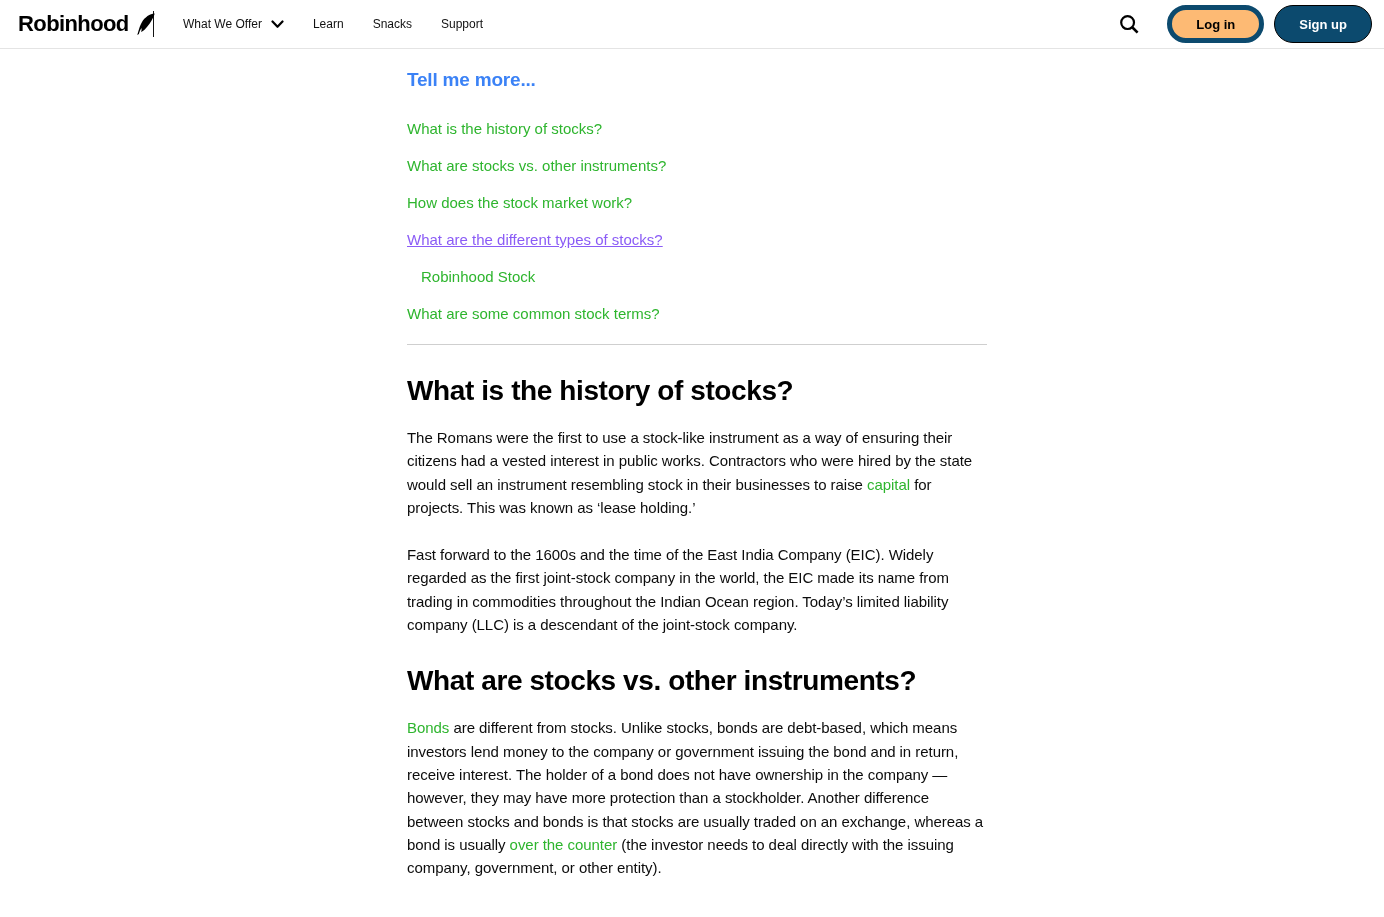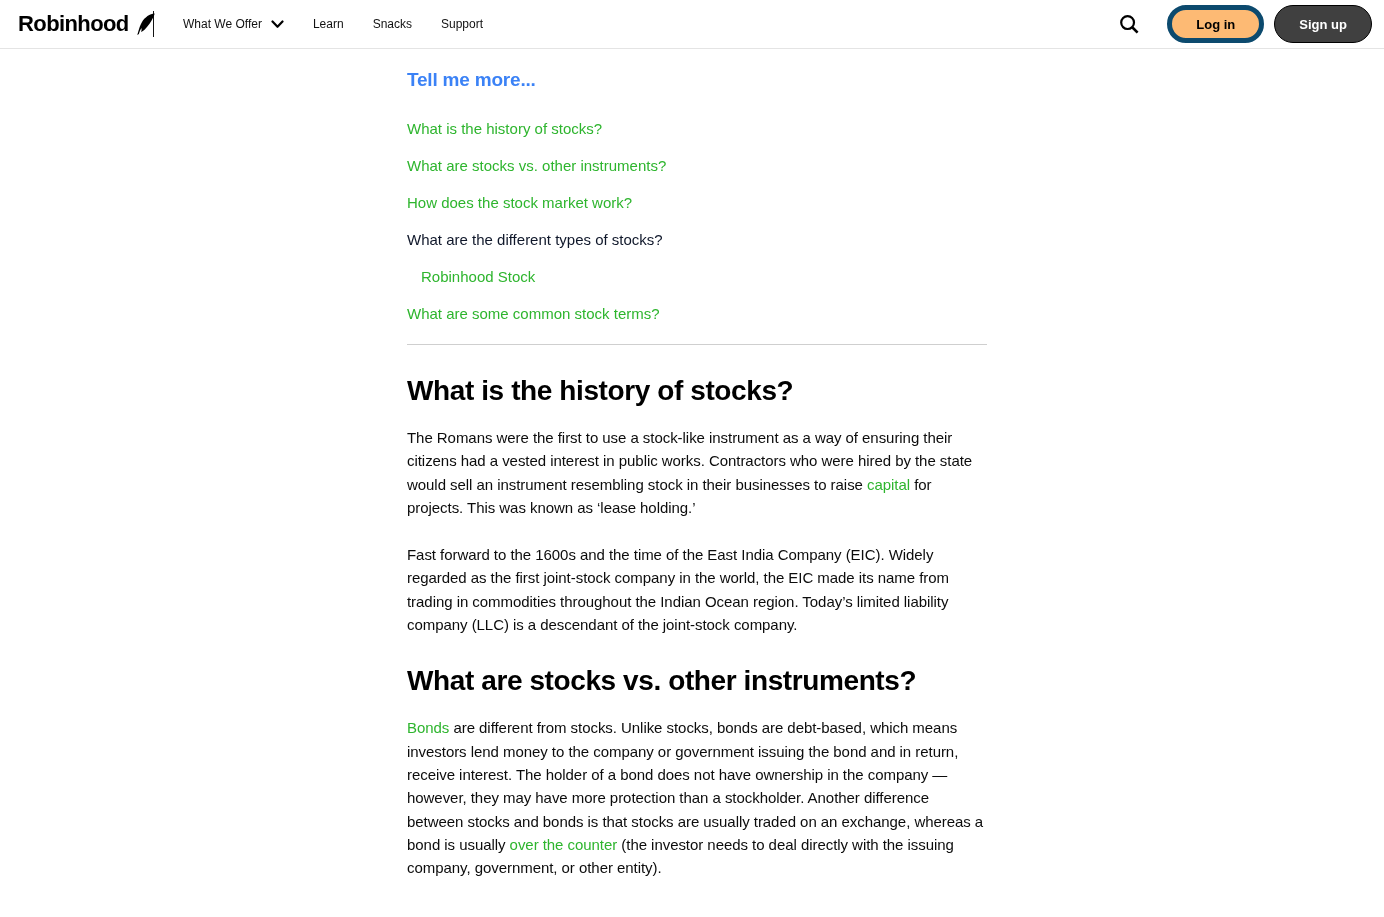--- a/index.html
+++ b/index.html
@@ -51,21 +51,21 @@
   .btn {
     height: 38px; padding: 0 24px;
     border-radius: 20px;
     font-family: "Liberation Sans", sans-serif;
     font-size: 13px; font-weight: bold;
     display: flex; align-items: center; justify-content: center;
     cursor: pointer; white-space: nowrap;
   }
   .btn + .btn { margin-left: 10px; }
   .btn-outline { background: #fdba74; color: #000; border: 5px solid #0c4a6e; }
-  .btn-solid  { background: #404040; color: #fff; border: 1px solid #000; }
+  .btn-solid  { background: #0c4a6e; color: #fff; border: 1px solid #000; }
 
   
   .main {
     margin-left: 407px;
     width: 580px;
     padding-top: 19px;
   }
   .toc-title {
     font-size: 19px; font-weight: bold; letter-spacing: -0.2px;
     line-height: 24px; color: #3b82f6;
@@ -139,21 +139,21 @@
     <button class="btn btn-solid">Sign up</button>
   </div>
 </header>
 
 <main class="main">
   <h3 class="toc-title">Tell me more...</h3>
   <div id="toc-links">
       <a class="toc-link" style="color: rgb(46, 181, 46);">What is the history of stocks?</a>
       <a class="toc-link" style="color: rgb(46, 181, 46);">What are stocks vs. other instruments?</a>
       <a class="toc-link" style="color: rgb(46, 181, 46);">How does the stock market work?</a>
-      <a class="toc-link" style="color: #0f172a;">What are the different types of stocks?</a>
+      <a class="toc-link" style="color: #8b5cf6; text-decoration: underline;">What are the different types of stocks?</a>
       <a class="toc-link indent-1" style="color: rgb(46, 181, 46);">Robinhood Stock</a>
       <a class="toc-link" style="color: rgb(46, 181, 46);">What are some common stock terms?</a>
     </div>
   <hr class="divider">
   <div id="sections">
       <h2 class="section-heading">What is the history of stocks?</h2>
       <p class="para"><span>The Romans were the first to use a stock-like instrument as a way of ensuring their citizens had a vested interest in public works. Contractors who were hired by the state would sell an instrument resembling stock in their businesses to raise </span><a class="inline-link" style="color: rgb(46, 181, 46);">capital</a><span> for projects. This was known as ‘lease holding.’</span></p>
       <p class="para"><span>Fast forward to the 1600s and the time of the East India Company (EIC). Widely regarded as the first joint-stock company in the world, the EIC made its name from trading in commodities throughout the Indian Ocean region. Today’s limited liability company (LLC) is a descendant of the joint-stock company.</span></p>
       <h2 class="section-heading">What are stocks vs. other instruments?</h2>
       <p class="para"><a class="inline-link" style="color: rgb(46, 181, 46);">Bonds</a><span> are different from stocks. Unlike stocks, bonds are debt-based, which means investors lend money to the company or government issuing the bond and in return, receive interest. The holder of a bond does not have ownership in the company — however, they may have more protection than a stockholder. Another difference between stocks and bonds is that stocks are usually traded on an exchange, whereas a bond is usually </span><a class="inline-link" style="color: rgb(46, 181, 46);">over the counter</a><span> (the investor needs to deal directly with the issuing company, government, or other entity).</span></p>

